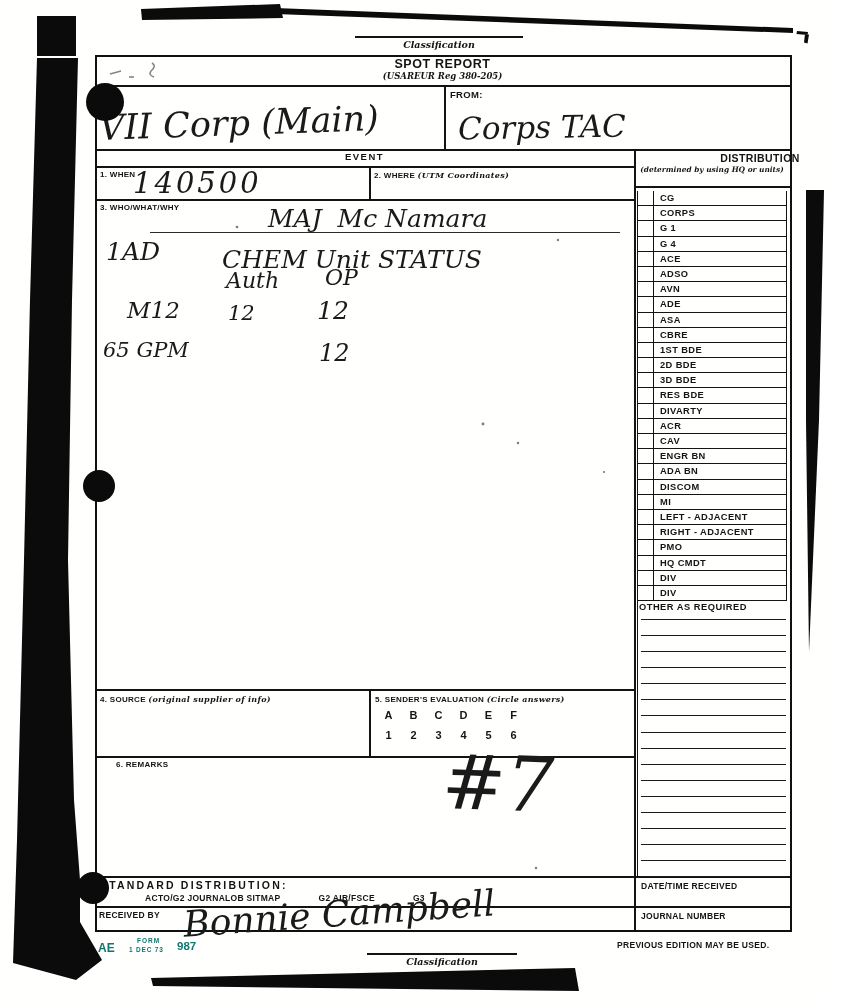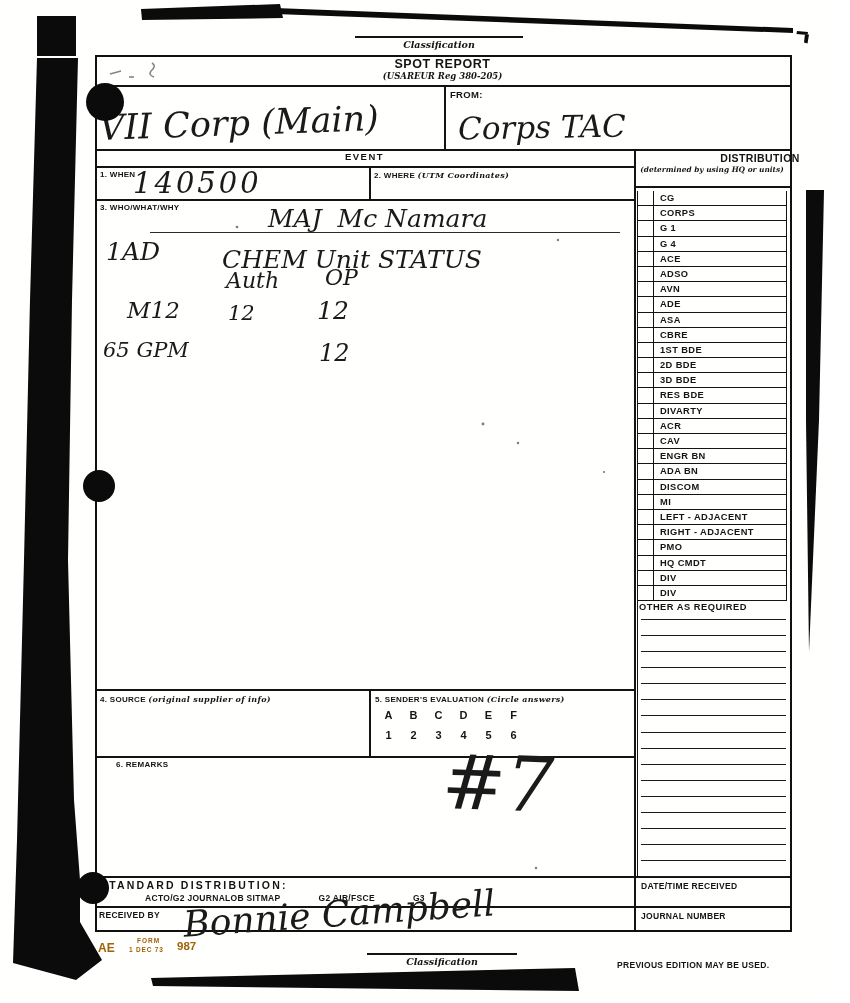--- a/index.html
+++ b/index.html
@@ -1,20 +1,20 @@
 <!DOCTYPE html>
 <html><head>
 <meta charset="utf-8">
 <style>
   html,body{margin:0;padding:0;background:#ffffff;}
   #page{position:relative;width:824px;height:1003px;background:#fffffe;overflow:hidden;
         font-family:"Liberation Sans",sans-serif;color:#141414;}
   .abs{position:absolute;}
   .ln{position:absolute;background:#131313;}
-  .print{font-family:"Liberation Sans",sans-serif;color:#a16207;}
+  .print{font-family:"Liberation Sans",sans-serif;color:#0f766e;}
   .lbl{font-weight:700;font-size:8px;letter-spacing:.3px;white-space:pre;}
   .lbl9{font-weight:700;font-size:8.5px;letter-spacing:.3px;white-space:pre;}
   .note{font-family:"DejaVu Serif",serif;font-style:italic;font-weight:700;font-size:8px;white-space:pre;}
   .hw{font-family:"DejaVu Serif",serif;font-style:italic;color:#1a1a1a;white-space:pre;line-height:1;}
   .ctr{text-align:center;}
   #form-border{left:95px;top:55px;width:693px;height:873px;border:2.2px solid #101010;}
   #spot-title{left:95px;top:57px;width:695px;font-weight:700;font-size:12.5px;letter-spacing:.6px;}
   #spot-sub{left:95px;top:71px;width:695px;font-family:"DejaVu Serif",serif;font-style:italic;font-weight:700;font-size:8.5px;}
   #dist-title{left:634px;top:152px;width:156px;font-weight:700;font-size:10.5px;letter-spacing:.4px;margin-left:48px;}
   #dist-note{left:632px;top:165px;width:160px;font-family:"DejaVu Serif",serif;font-style:italic;font-weight:700;font-size:7.4px;}
@@ -250,21 +250,21 @@
       <div class="blank-line"></div>
     </div>
 
   <span class="abs lbl9" style="left:641px;top:881px;">DATE/TIME RECEIVED</span>
   <span class="abs lbl9" style="left:641px;top:911px;">JOURNAL NUMBER</span>
 
   <span class="abs print" style="left:98px;top:941px;font-weight:700;font-size:12px;">AE</span>
   <span class="abs print" style="left:137px;top:937px;font-weight:700;font-size:6.5px;letter-spacing:1px;">FORM</span>
   <span class="abs print" style="left:129px;top:946px;font-weight:700;font-size:6.5px;letter-spacing:.8px;">1 DEC 73</span>
   <span class="abs print" style="left:177px;top:940px;font-weight:700;font-size:11.5px;">987</span>
-  <span class="abs lbl9" style="left:617px;top:940px;margin-top:20px;">PREVIOUS EDITION MAY BE USED.</span>
+  <span class="abs lbl9" style="left:617px;top:940px;">PREVIOUS EDITION MAY BE USED.</span>
 
   <div class="ln" style="left:367px;top:953px;width:150px;height:2px;"></div>
   <div class="abs cls" style="left:367px;top:956px;width:150px;text-align:center;">Classification</div>
 
   <svg id="artifacts" width="850" height="1003" viewBox="0 0 850 1003">
     <g fill="#0b0b0b">
       <rect x="37" y="16" width="39" height="40"></rect>
       <path d="M37,58 L78,58 L72,300 L68,560 L74,800 L80,880 L80,922 L102,960 L76,980 L13,963 L17,840 L24,560 L30,300 Z"></path>
       <path d="M806,190 L824,190 L819,420 L809,652 L806,420 Z"></path>
       <path d="M151,978 L575,968 L579,991 L153,986 Z"></path>

